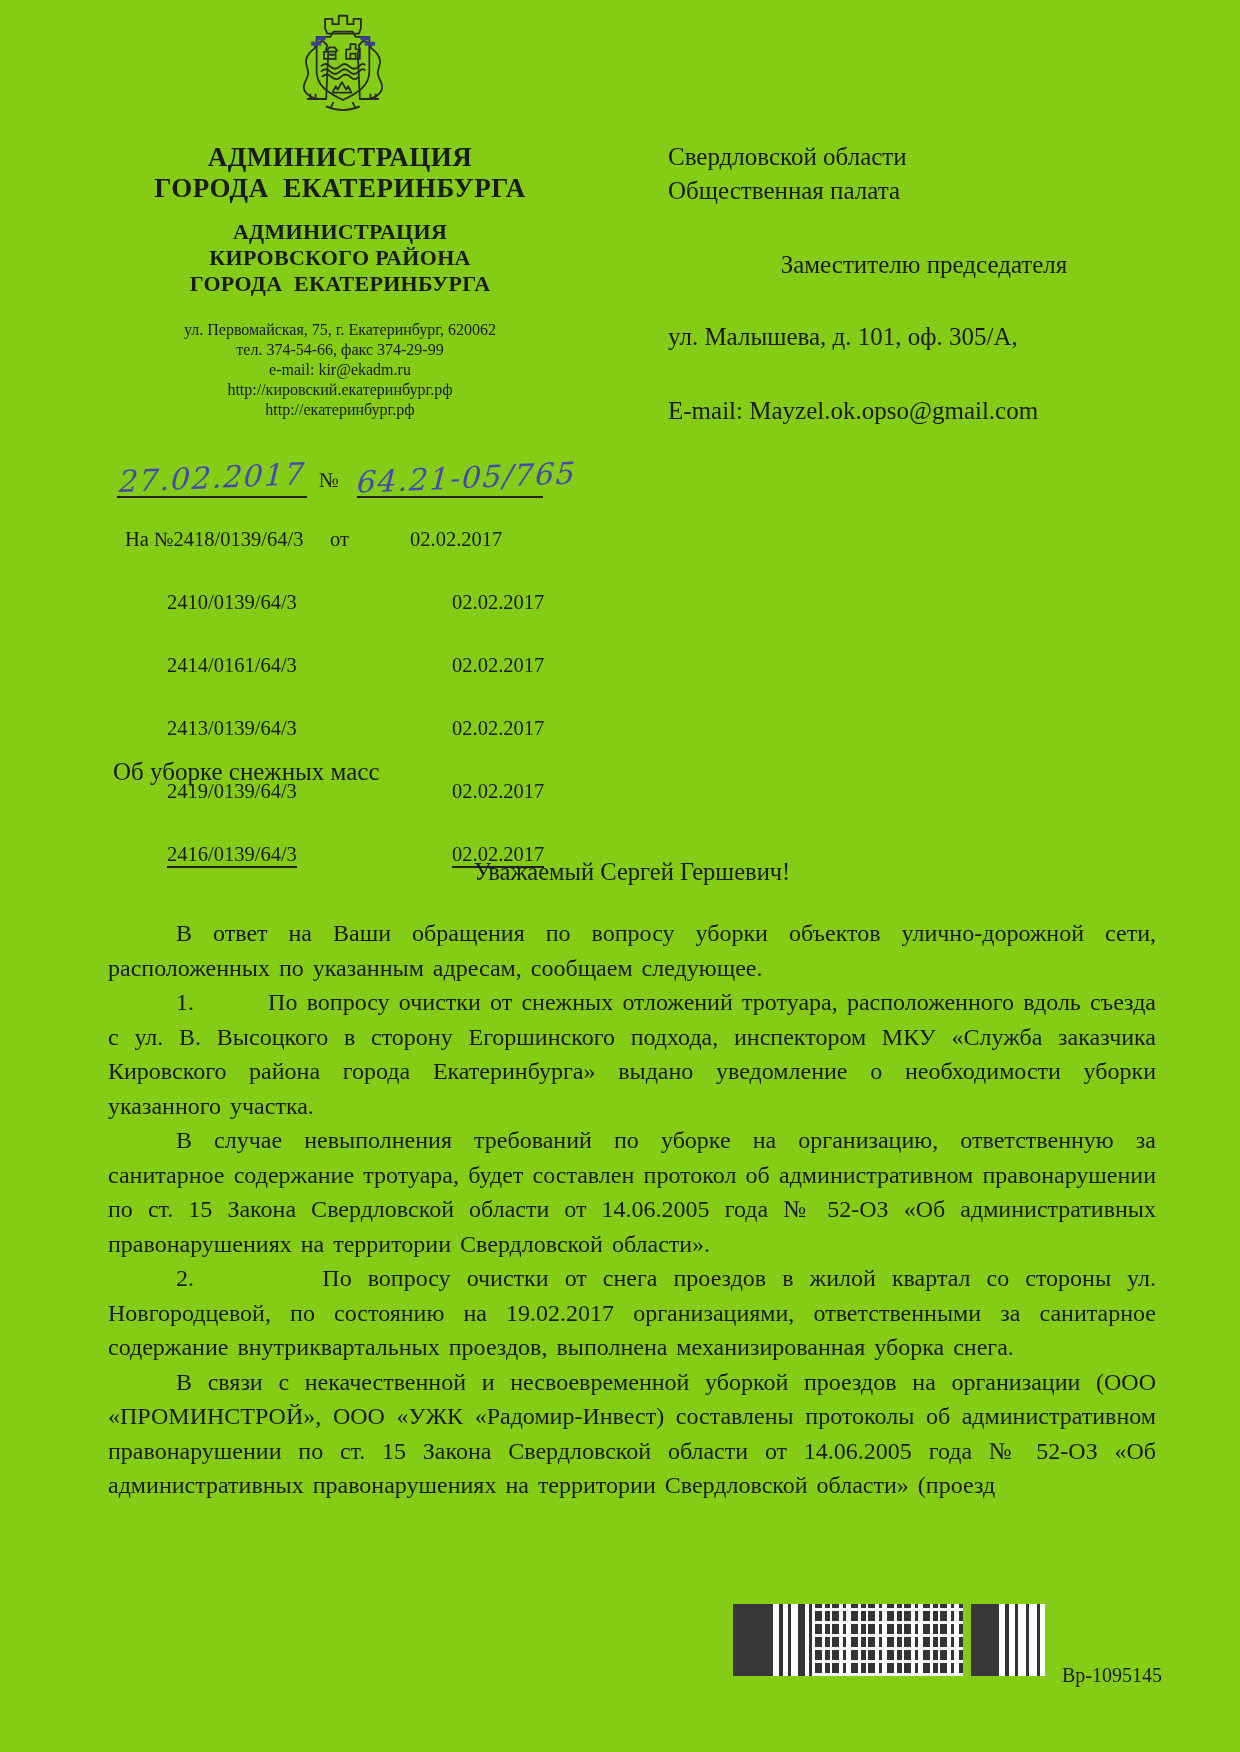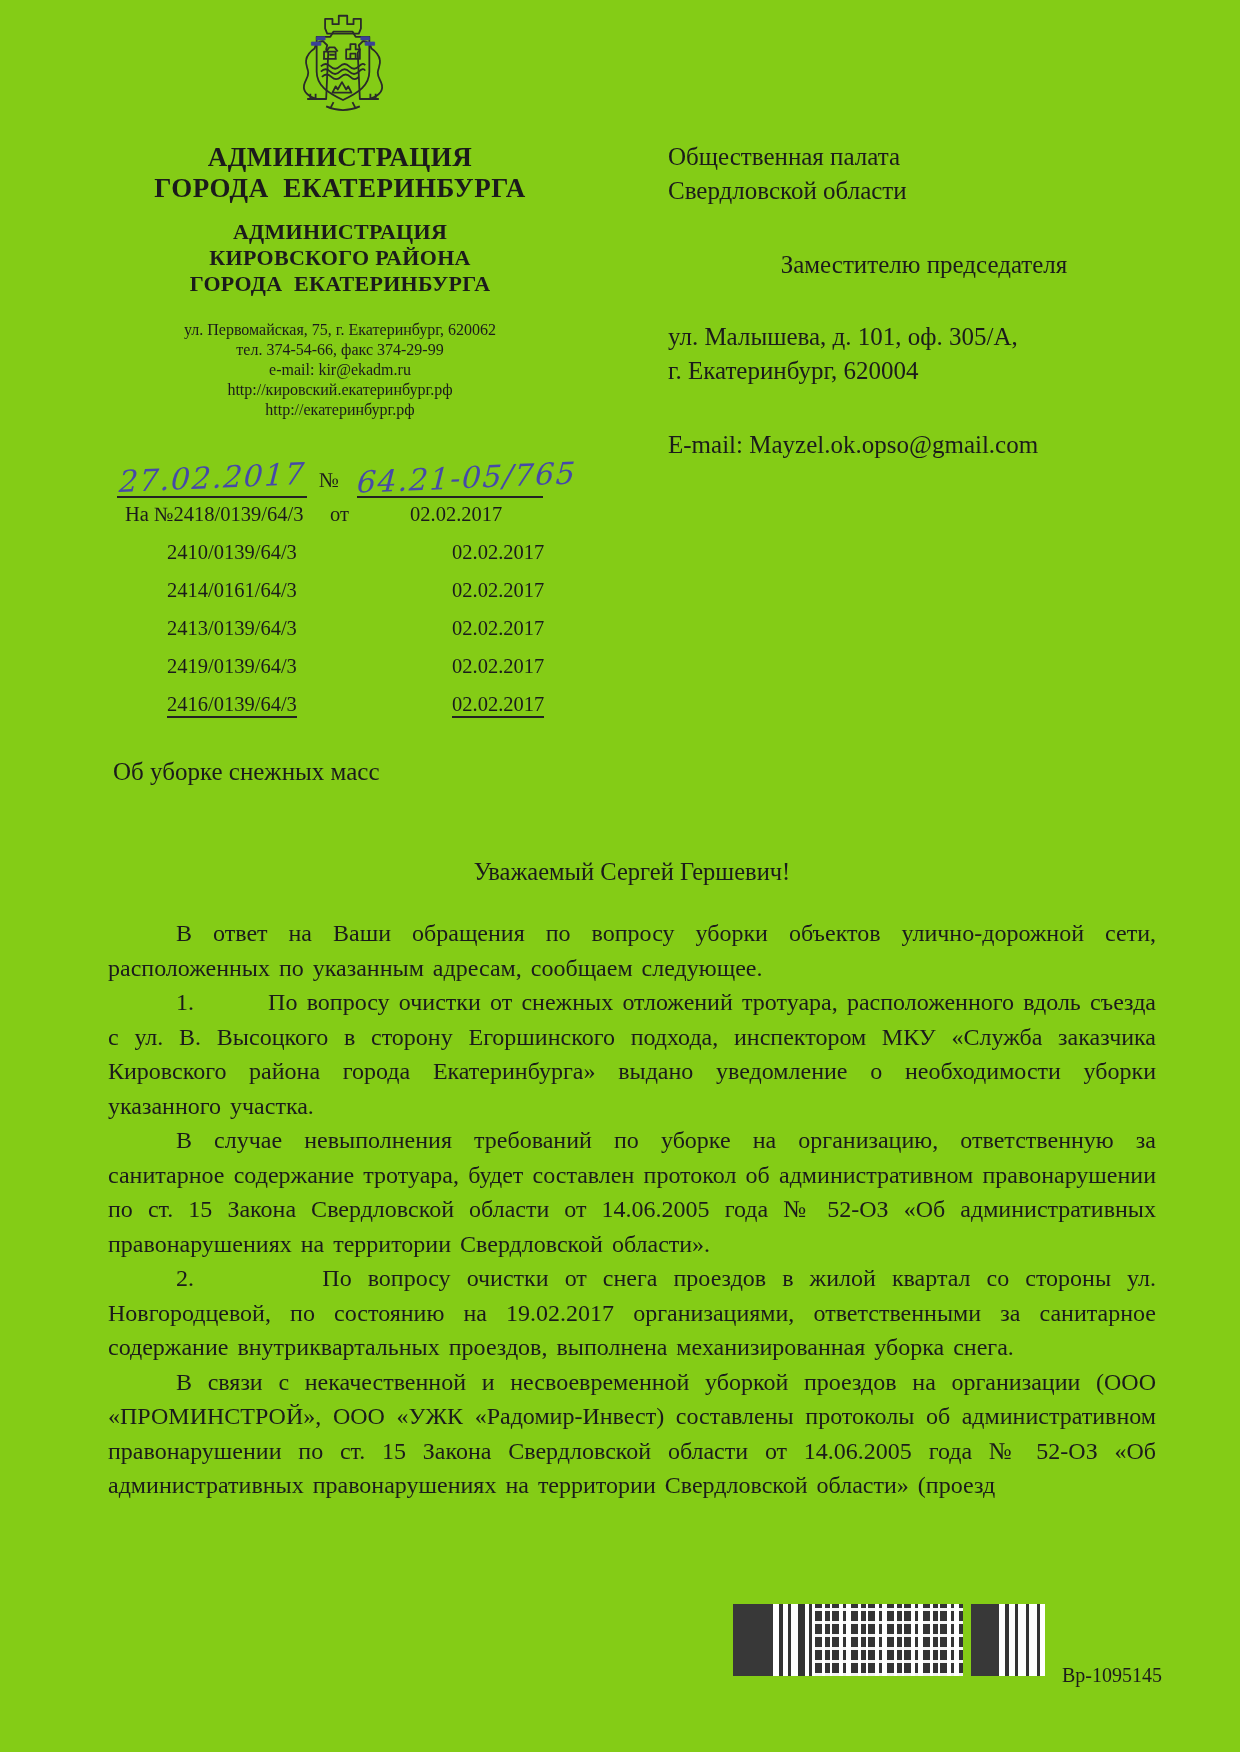--- a/index.html
+++ b/index.html
@@ -33,21 +33,21 @@
     font-family:"DejaVu Serif", serif;
     font-style:italic;
     font-size:30px;
     letter-spacing:1.5px;
     color:#4649a9;
     transform:rotate(-2.5deg) skewX(-6deg);
     white-space:nowrap;
   }
   
   .refs{position:absolute;left:125px;top:503px;width:470px;font-size:20.5px;}
-  .ref-row{display:flex;height:38px;align-items:flex-start;}
+  .ref-row{display:flex;height:38px;align-items:flex-start;margin-top:25px;}
   .ref-num{width:205px;white-space:nowrap;}
   .ref-row.indent .ref-num{padding-left:42px;}
   .ref-ot{width:80px;}
   .ref-date{width:130px;text-align:left;}
   .u{border-bottom:2px solid #232323;padding-bottom:1px;}
   
   .subject{position:absolute;left:113px;top:758px;font-size:25px;}
   .salutation{position:absolute;left:108px;top:858px;width:1048px;text-align:center;font-size:24.5px;}
   .bodytext{position:absolute;left:108px;top:916px;width:1048px;font-size:24px;line-height:34.5px;text-align:justify;word-spacing:3px;}
   .bodytext p{margin:0;text-indent:68px;}
@@ -112,27 +112,26 @@
       <div>ул. Первомайская, 75, г. Екатеринбург, 620062</div>
       <div>тел. 374-54-66, факс 374-29-99</div>
       <div>e-mail: kir@ekadm.ru</div>
       <div>http://кировский.екатеринбург.рф</div>
       <div>http://екатеринбург.рф</div>
     </div>
   </div>
 
   <div class="recipient">
     <div class="rec-group">
+      <div>Свердловской области</div>
       <div>Общественная палата</div>
-      <div>Свердловской области</div>
     </div>
     <div class="rec-group tight">Заместителю председателя</div>
     <div class="rec-group">
       <div>ул. Малышева, д. 101, оф. 305/А,</div>
-      <div>г. Екатеринбург, 620004</div>
     </div>
     <div class="rec-group">E-mail: Mayzel.ok.opso@gmail.com</div>
   </div>
 
   <div class="regline">
     <span class="hw-field date-field">
       <span class="handwriting">27.02.2017</span>
     </span>
     <span class="num-sign">№</span>
     <span class="hw-field num-field">

